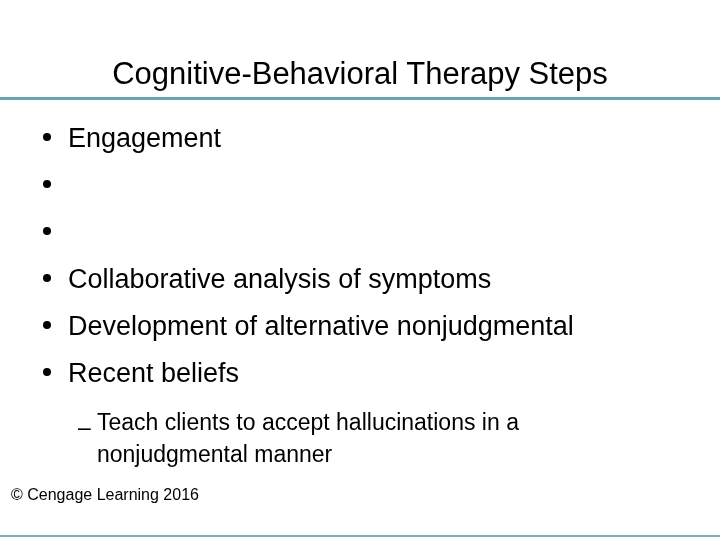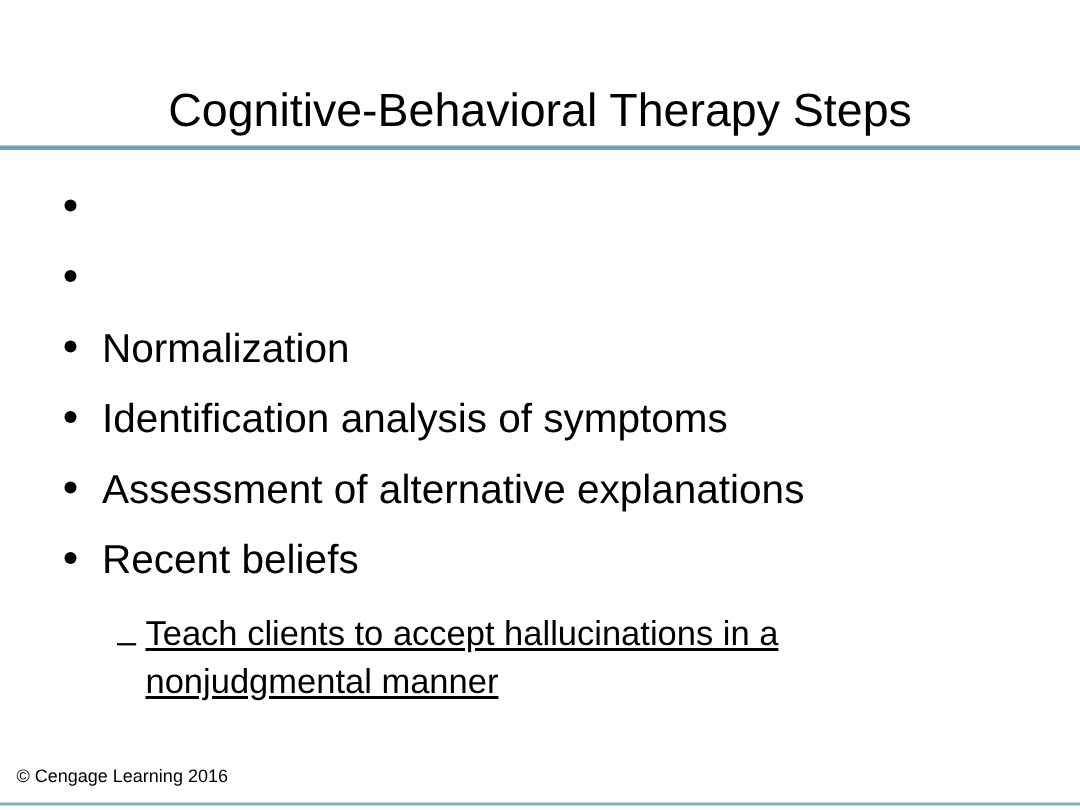--- a/index.html
+++ b/index.html
@@ -93,29 +93,28 @@
     font-size: 23px;
     line-height: 30px;
     color: #000000;
   }
 
   .subbullet-text {
     display: block;
     font-size: 23px;
     line-height: 32px;
     color: #000000;
-    text-decoration: underline;
   }
 
   
   #footer-copyright {
     position: absolute;
     left: 11px;
-    top: 511px;
-    font-size: 12px;
+    top: 488px;
+    font-size: 16px;
     line-height: 13px;
     color: #000000;
     white-space: nowrap;
   }
 
   #bottom-divider {
     position: absolute;
     left: 0;
     top: 535px;
     width: 720px;
@@ -129,40 +128,40 @@
 <div id="slide">
 
   <h1 id="slide-title">Cognitive-Behavioral Therapy Steps</h1>
 
   <div id="title-divider"></div>
 
   <div id="bullet-list">
 
     <div class="bullet-row">
       <span class="bullet-marker"></span>
+      <span class="bullet-text">Engagement</span>
     </div>
 
 
     <div class="bullet-row">
       <span class="bullet-marker"></span>
     </div>
 
     <div class="bullet-row">
       <span class="bullet-marker"></span>
-      <span class="bullet-text">Normalization</span>
     </div>
 
     <div class="bullet-row">
       <span class="bullet-marker"></span>
-      <span class="bullet-text">Identification analysis of symptoms</span>
+      <span class="bullet-text">Collaborative analysis of symptoms</span>
     </div>
 
     <div class="bullet-row">
       <span class="bullet-marker"></span>
-      <span class="bullet-text">Assessment of alternative explanations</span>
+      <span class="bullet-text">Development of alternative nonjudgmental</span>
     </div>
 
     <div class="bullet-row">
       <span class="bullet-marker"></span>
       <span class="bullet-text">Recent beliefs</span>
     </div>
 
     <div class="subbullet-row">
       <span class="subbullet-marker">–</span>
       <span class="subbullet-text">Teach clients to accept hallucinations in a nonjudgmental manner</span>

